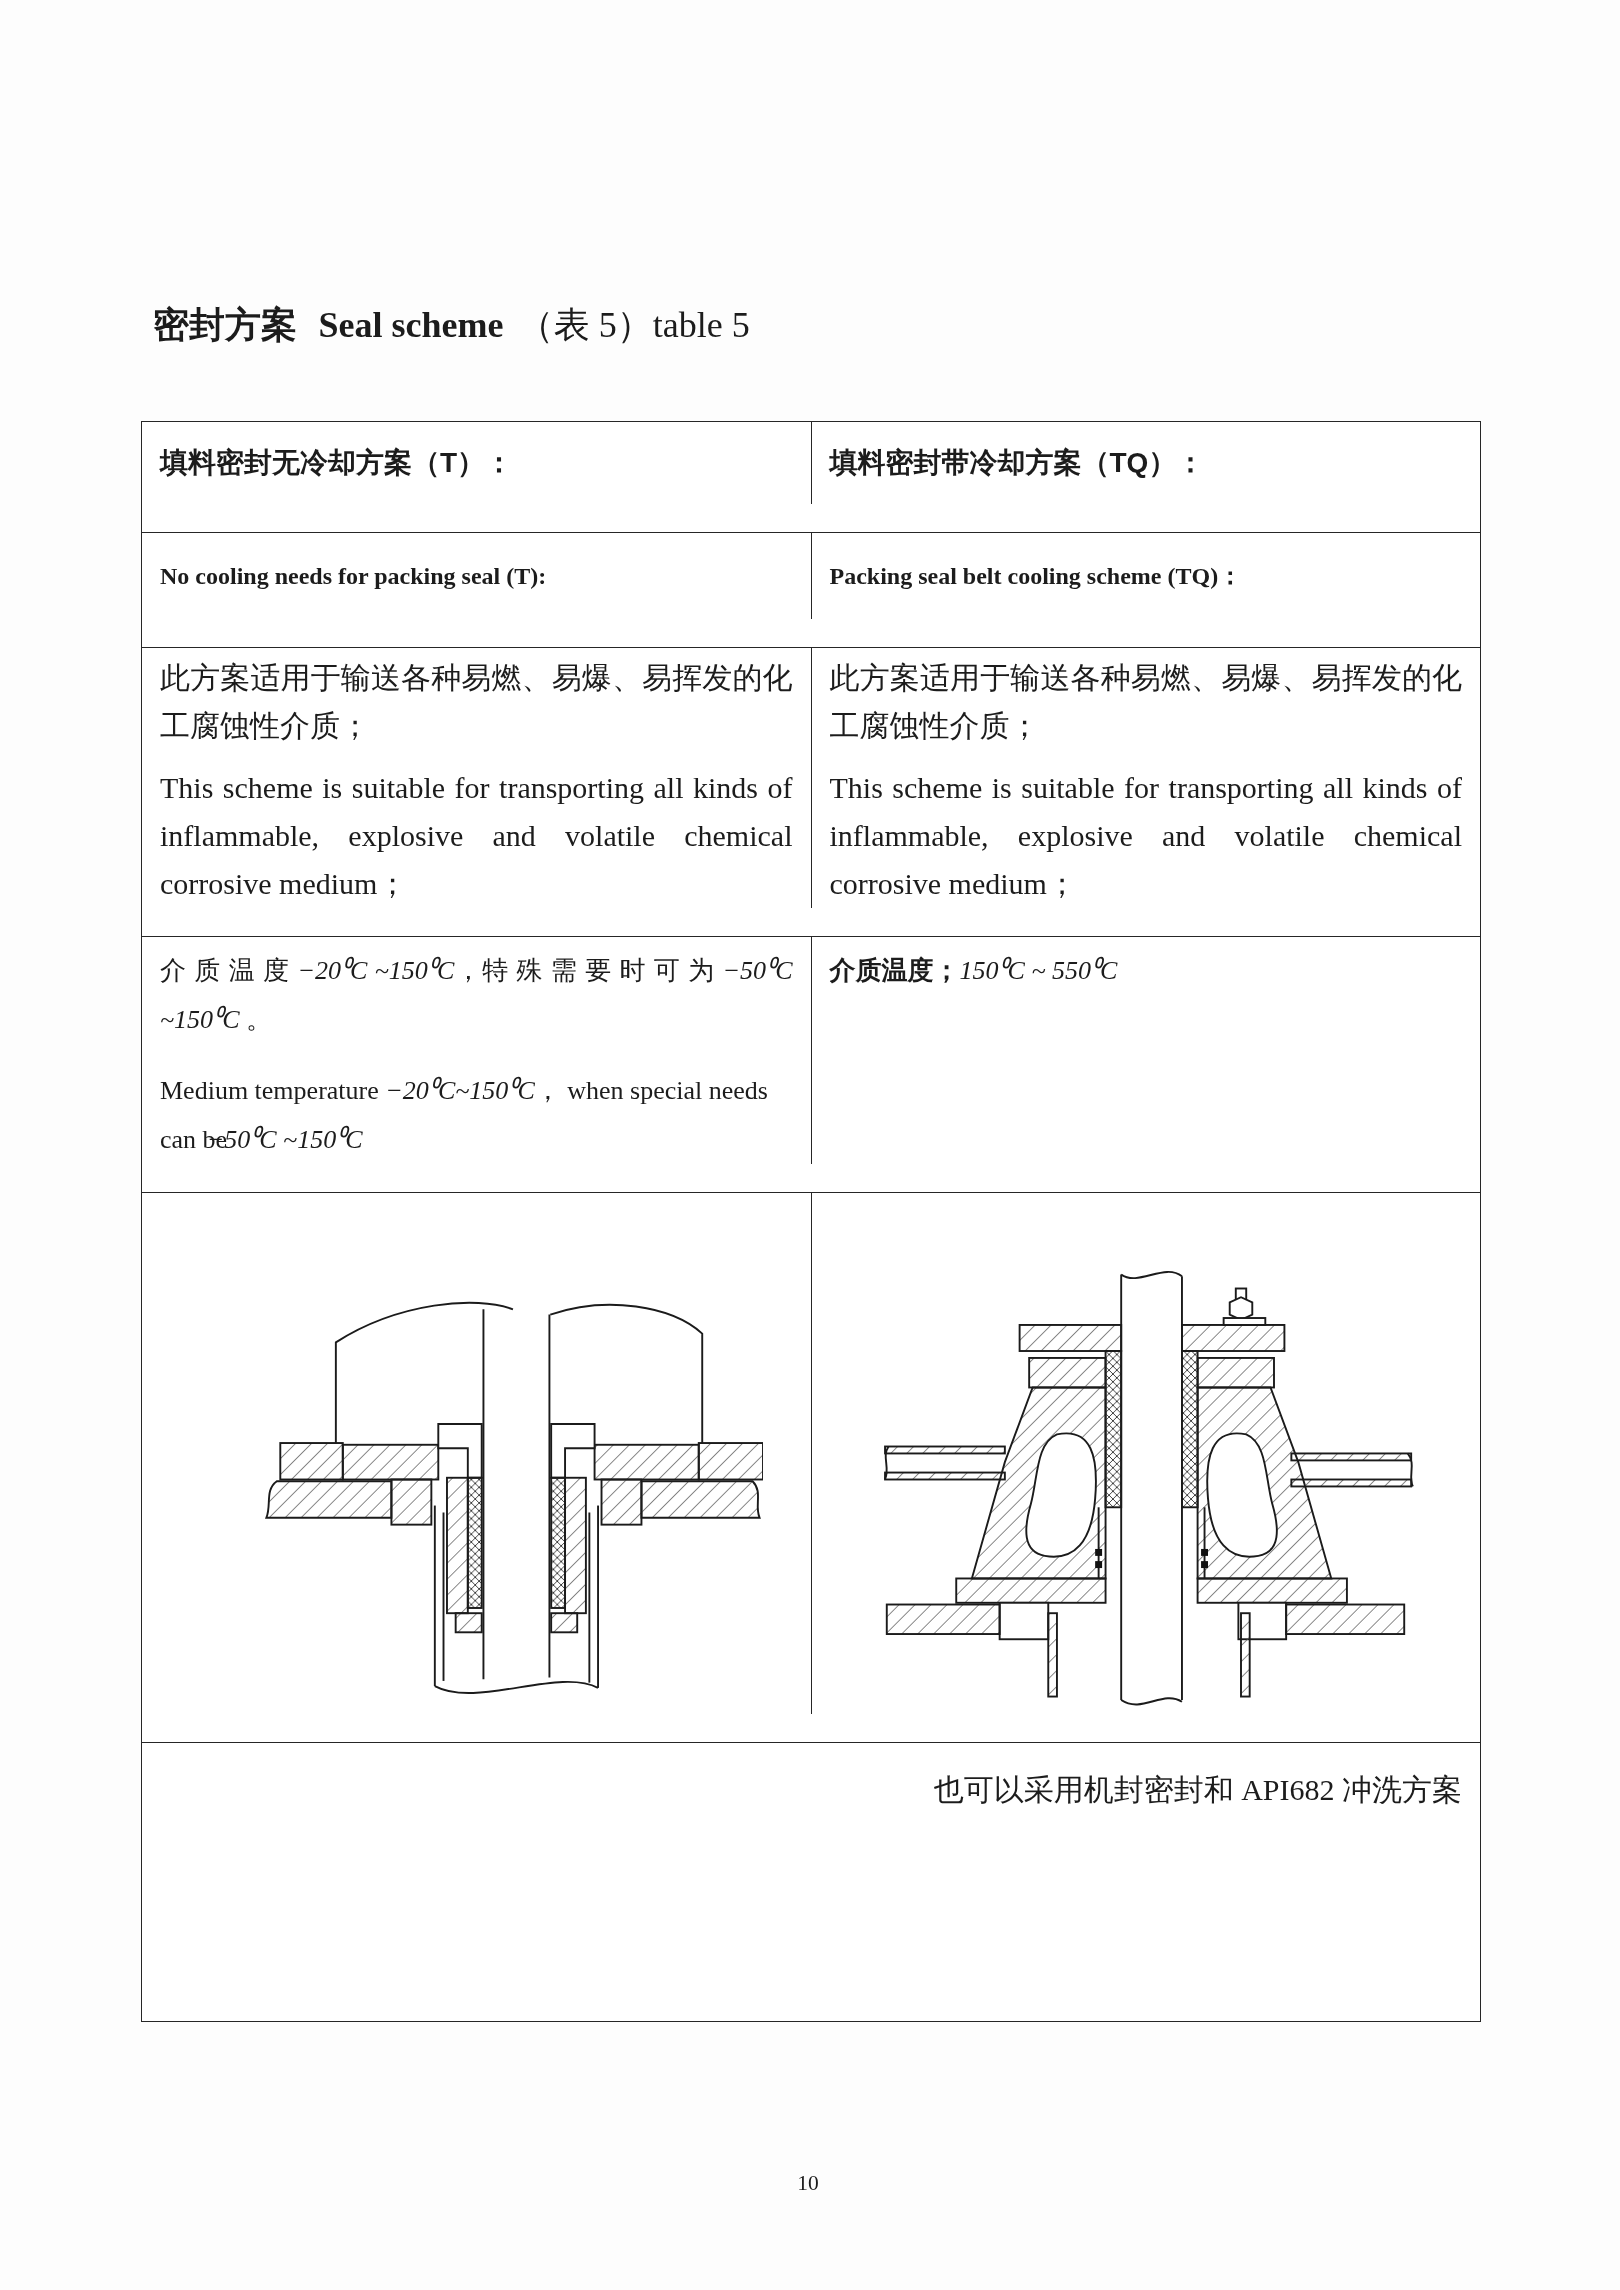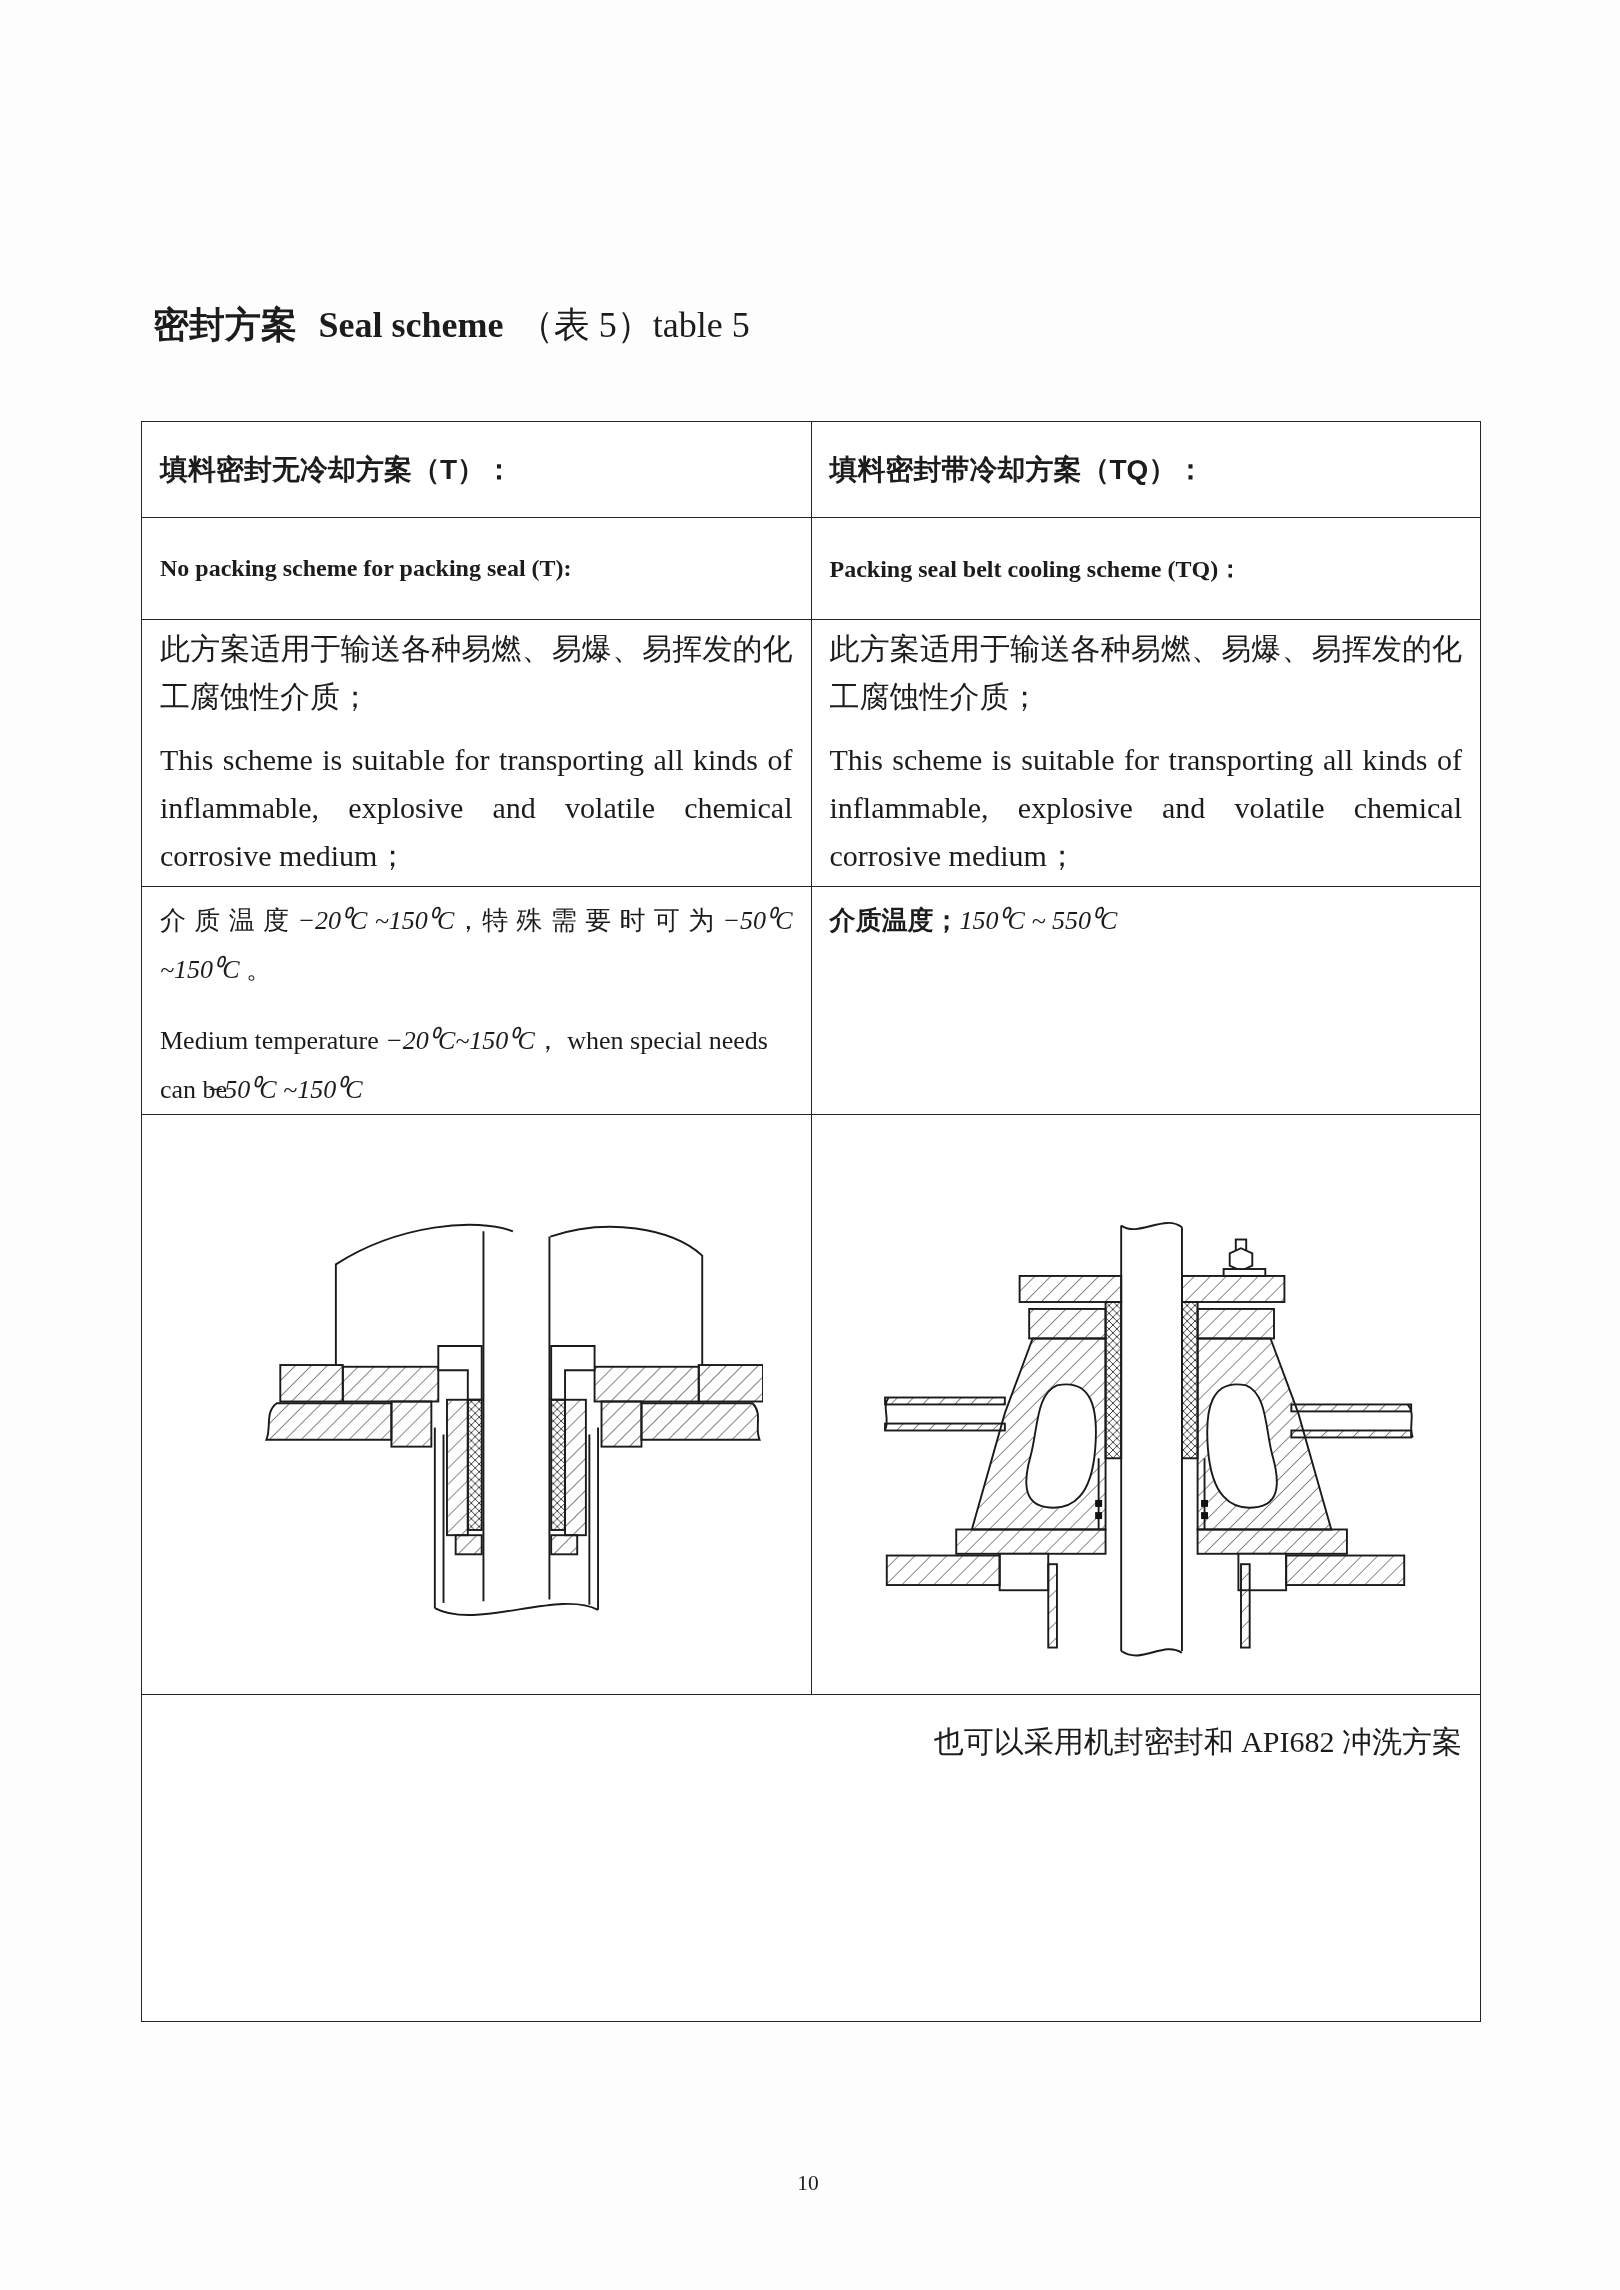--- a/index.html
+++ b/index.html
@@ -9,20 +9,21 @@
   }
   .doc-title{position:absolute;left:153px;top:301px;font-size:36px;white-space:nowrap;}
   .doc-title .t-zh{font-weight:700;}
   .doc-title .t-en{font-weight:700;margin-left:12.5px;}
   .doc-title .t-ref{font-weight:400;margin-left:5.4px;}
 
   .tbl{
     position:absolute;left:141px;top:421px;width:1340px;height:1601px;
     border:1.8px solid #262626;box-sizing:border-box;display:flex;flex-direction:column;
     background:#fff;
+    gap:28px;
   }
   .row{display:flex;box-sizing:border-box;}
   .row + .row{border-top:1.8px solid #262626;}
   .cell{flex:1 1 0;box-sizing:border-box;padding:0 18px;overflow:hidden;}
   .cell.rt{border-left:1.8px solid #262626;align-items:center;}
   .r-head{height:95px;}
   .r-sub{height:102px;}
   .r-desc{height:267px;}
   .r-temp{height:228px;}
   .r-diag{height:580px;}
@@ -70,21 +71,21 @@
     <div class="cell h-cell">
       <span>填料密封无冷却方案（T）：</span>
     </div>
     <div class="cell rt h-cell">
       <span>填料密封带冷却方案（TQ）：</span>
     </div>
   </div>
 
   <div class="row r-sub">
     <div class="cell s-cell">
-      <span>No packing scheme for packing seal (T):</span>
+      <span>No cooling needs for packing seal (T):</span>
     </div>
     <div class="cell rt s-cell">
       <span>Packing seal belt cooling scheme (TQ)：</span>
     </div>
   </div>
 
   <div class="row r-desc">
     <div class="cell d-cell">
       <p class="zh">此方案适用于输送各种易燃、易爆、易挥发的化工腐蚀性介质；</p>
       <p class="en">This scheme is suitable for transporting all kinds of inflammable, explosive and volatile chemical corrosive medium；</p>

